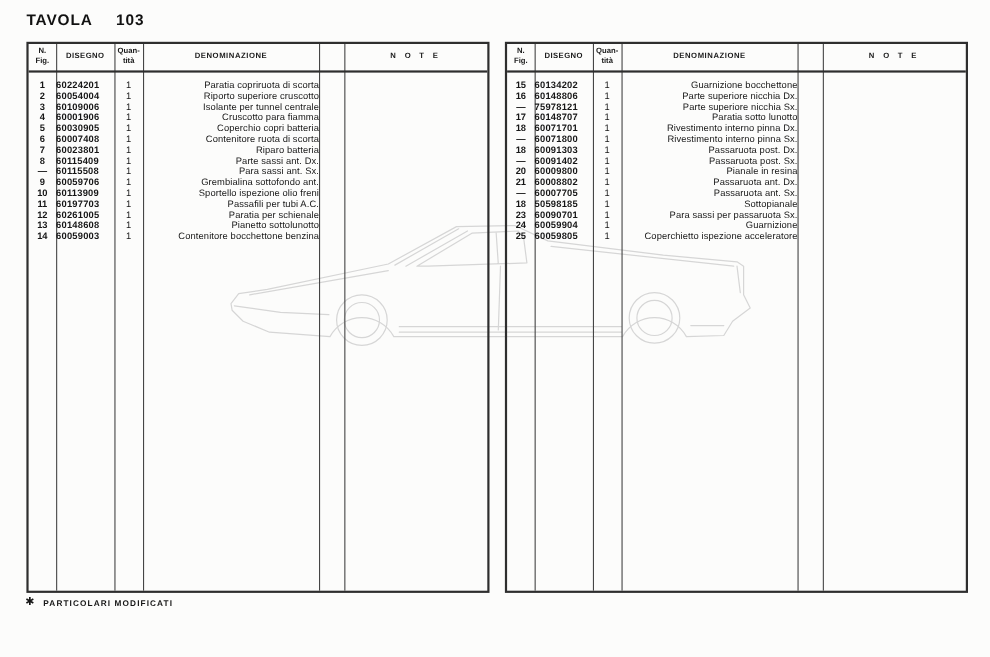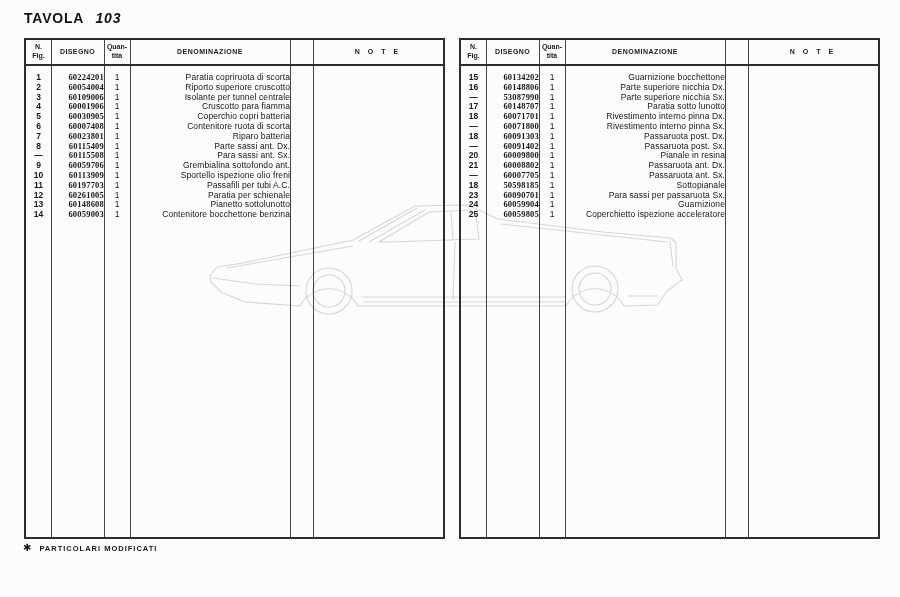--- a/index.html
+++ b/index.html
@@ -7,21 +7,21 @@
     width:900px;height:597px;position:relative;overflow:hidden;
     background:#fcfcfb;
     font-family:"Liberation Sans","DejaVu Sans",sans-serif;
     color:#161616;
     -webkit-font-smoothing:antialiased;
   }
   .page{position:absolute;inset:0;}
 
   
   .title{position:absolute;left:24px;top:10px;font-weight:bold;font-size:14px;letter-spacing:.8px;color:#111;}
-  .title .num{margin-left:7px;font-style:italic;}
+  .title .num{margin-left:17px;}
 
   
   .car{position:absolute;left:203px;top:196px;width:485px;height:132px;}
 
   
   .ptable{position:absolute;top:38px;width:417px;height:497px;border:2px solid #2e2e2e;background:transparent;}
   .ptable.t-left{left:24px;}
   .ptable.t-right{left:459px;}
   .vsep{position:absolute;top:0;bottom:0;width:1px;background:#454545;}
   .vs1{left:25px}.vs2{left:78px}.vs3{left:104px}.vs4{left:264px}.vs5{left:287px}
@@ -32,21 +32,21 @@
   .h-dis{left:25px;width:53px;letter-spacing:.4px;}
   .h-qty{left:78px;width:26px;}
   .h-den{left:104px;width:160px;letter-spacing:.5px;}
   .h-mod{left:264px;width:23px;}
   .h-note{left:287px;width:130px;letter-spacing:3px;}
 
   .tbody{position:absolute;left:0;top:33px;width:417px;}
   .trow{display:flex;height:9.8px;font-size:8.5px;line-height:9.8px;white-space:nowrap;}
   .cell{flex:none;display:block;}
   .c-fig{width:25px;text-align:center;font-weight:bold;}
-  .c-dis{width:53px;text-align:right;font-weight:bold;letter-spacing:.2px;font-family:Liberation Serif, serif;}
+  .c-dis{width:53px;text-align:left;font-weight:bold;letter-spacing:.2px;}
   .c-qty{width:26px;text-align:center;}
   .c-den{width:154px;padding-left:6px;text-align:right;letter-spacing:.1px;overflow:hidden;}
 
   
   .footer{position:absolute;left:23px;top:543px;display:flex;align-items:center;font-weight:bold;}
   .footer .ast{font-size:10px;margin-right:8px;line-height:10px;}
   .footer .ftext{font-size:7.5px;letter-spacing:1px;}
 </style>
 </head>
 <body>
@@ -206,21 +206,21 @@
           <span class="cell c-den">Guarnizione bocchettone</span>
         </div>
         <div class="trow">
           <span class="cell c-fig">16</span>
           <span class="cell c-dis">60148806</span>
           <span class="cell c-qty">1</span>
           <span class="cell c-den">Parte superiore nicchia Dx.</span>
         </div>
         <div class="trow">
           <span class="cell c-fig">—</span>
-          <span class="cell c-dis">53087990</span>
+          <span class="cell c-dis">75978121</span>
           <span class="cell c-qty">1</span>
           <span class="cell c-den">Parte superiore nicchia Sx.</span>
         </div>
         <div class="trow">
           <span class="cell c-fig">17</span>
           <span class="cell c-dis">60148707</span>
           <span class="cell c-qty">1</span>
           <span class="cell c-den">Paratia sotto lunotto</span>
         </div>
         <div class="trow">

